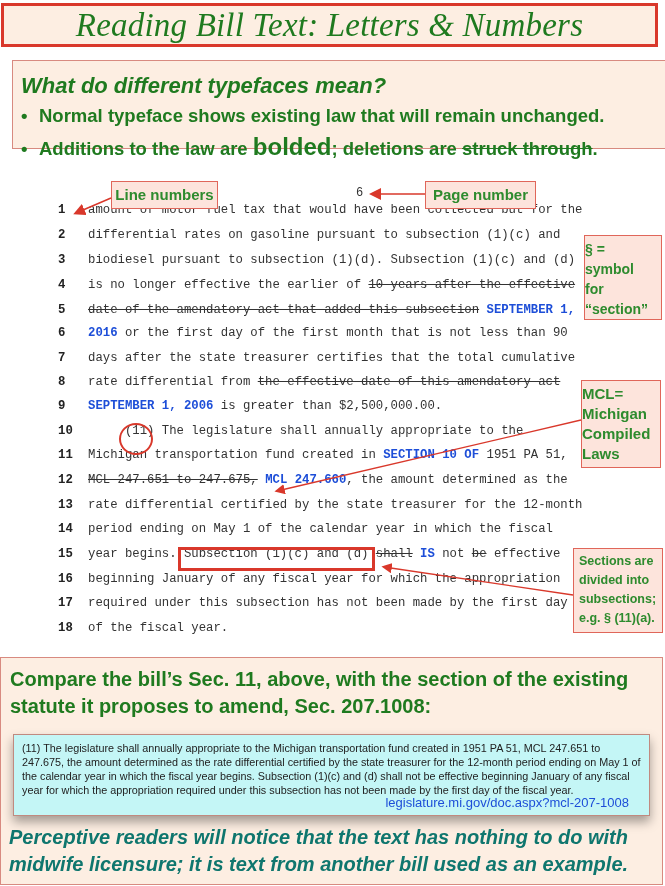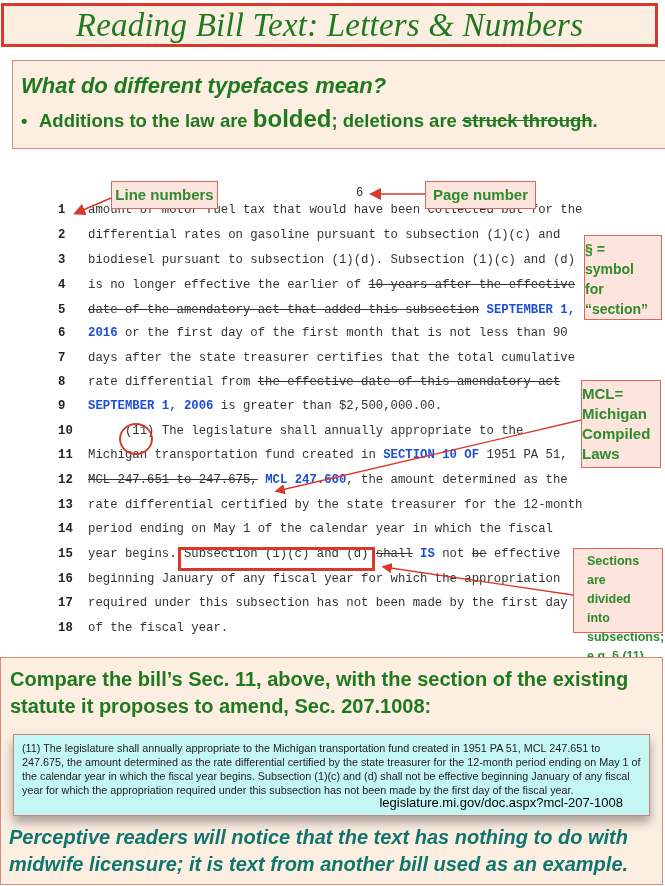--- a/index.html
+++ b/index.html
@@ -82,38 +82,41 @@
       position: absolute; left: 9px; top: 8px; width: 640px;
       font-weight: bold; font-size: 20px; line-height: 27px; color: #1f7a1f;
     }
     .statute-box {
       position: absolute; left: 12px; top: 76px; width: 637px; height: 82px;
       background: #c4f6f6; border: 1px solid #c08a80; box-sizing: border-box;
       box-shadow: 0 6px 10px rgba(0,0,0,0.35);
       padding: 6px 8px 4px 8px; font-size: 10.8px; line-height: 14px; color: #222;
     }
     .statute-link {
-      position: absolute; right: 26px; bottom: 5px;
-      font-size: 13px; color: #000000;
+      position: absolute; right: 20px; bottom: 5px;
+      font-size: 13px; color: #1d4ed8;
     }
     .closing {
       position: absolute; left: 8px; top: 166px; width: 648px;
       font-style: italic; font-weight: bold; font-size: 20px; line-height: 27px;
       color: #0f766e;
     }
   </style>
 </head>
 <body>
 
 <div class="title-box">
   <span class="title-text">Reading Bill Text: Letters &amp; Numbers</span>
 </div>
 
 <div class="type-panel">
   <div class="type-heading">What do different typefaces mean?</div>
+  <div class="bullet">
+    <span class="dot">•</span><span>Normal typeface shows existing law that will remain unchanged.</span>
+  </div>
   <div class="bullet">
     <span class="dot">•</span><span>Additions to the law are </span><span class="big-bold">bolded</span><span>; deletions are </span><span class="strike">struck through</span><span>.</span>
   </div>
 </div>
 
 <div class="bill">
   <div class="page-num">6</div>
   <div id="bill-lines">
       <div class="bill-line" style="top: 33px;">
         <span class="ln">1</span>
@@ -200,21 +203,21 @@
     <div>symbol</div>
     <div>for</div>
     <div>“section”</div>
   </div>
   <div class="callout" style="left:581px; top:210px; width:80px; height:88px; font-size:15px;">
     <div>MCL=</div>
     <div>Michigan</div>
     <div>Compiled</div>
     <div>Laws</div>
   </div>
-  <div class="callout" style="left:573px; top:378px; width:90px; height:85px; font-size:12.5px; line-height:19px; padding:3px 13px;">
+  <div class="callout" style="left:573px; top:378px; width:90px; height:85px; font-size:12.5px; line-height:19px; padding:3px 5px;">
     <div>Sections are</div>
     <div>divided into</div>
     <div>subsections;</div>
     <div>e.g. § (11)(a).</div>
   </div>
 
   <div class="circle-11"></div>
   <div class="rect-subsec"></div>
 
   <svg class="arrows" width="665" height="480">

